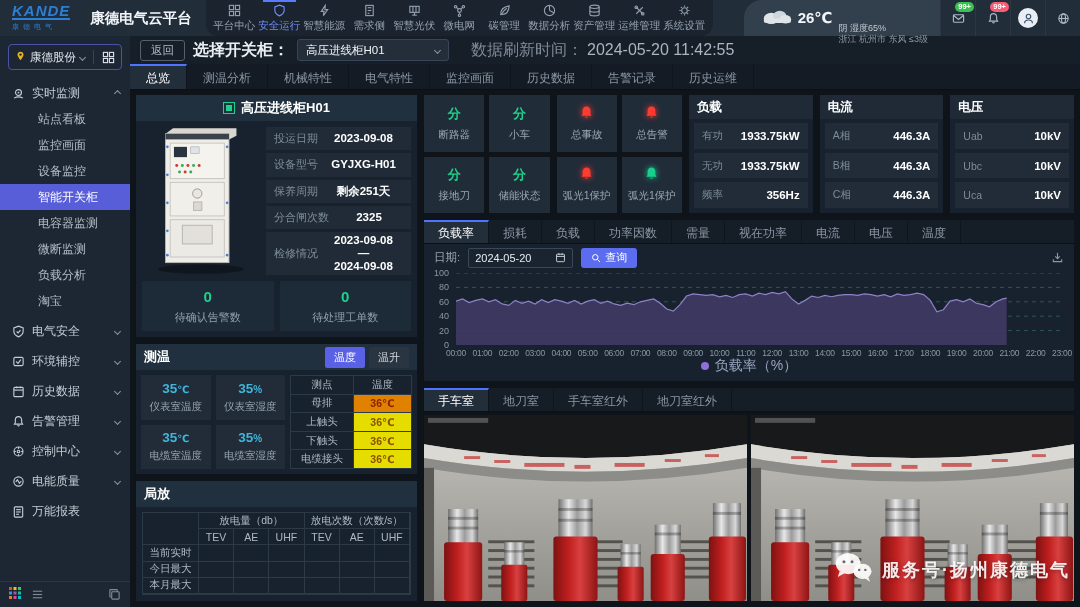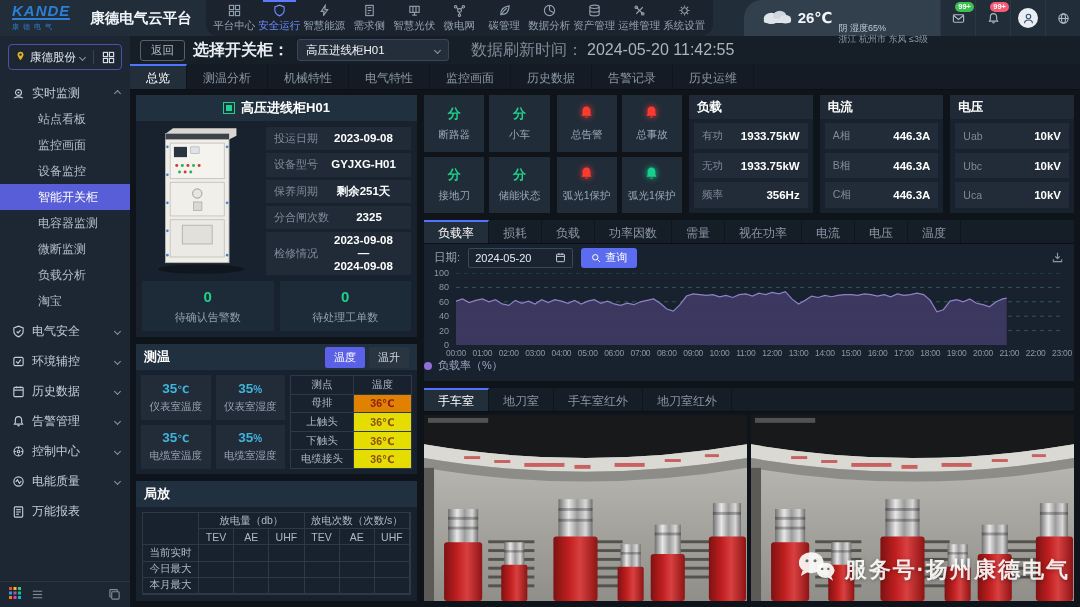--- a/index.html
+++ b/index.html
@@ -115,27 +115,27 @@
   .date-box{display:flex;align-items:center;gap:14px;background:#1a2430;border:1px solid #3a4757;border-radius:2px;padding:0 6px;height:20px;}
   .date-box input{background:transparent;border:none;outline:none;color:#e6ecf2;width:66px;font-size:11px;font-family:inherit;}
   .q-btn{background:#5b6cf0;color:#fff;height:20px;padding:0 10px;border-radius:3px;display:flex;align-items:center;gap:4px;font-size:11px;cursor:pointer;border:none;}
   .dl{margin-left:auto;color:#8a97a5;cursor:pointer;}
   .chart-plot{position:relative;margin:2px 12px 0 32px;height:72px;}
   .chart-plot svg{position:absolute;inset:0;width:100%;height:100%;}
   .chart-ylabels{position:absolute;left:-28px;top:0;bottom:0;width:24px;}
   .ylab{position:absolute;right:3px;transform:translateY(50%);font-size:9px;color:#8a97a5;line-height:9px;}
   .chart-xlabels{position:relative;margin:3px 12px 0 32px;height:10px;}
   .xlab{position:absolute;transform:translateX(-50%);font-size:8.5px;color:#8a97a5;white-space:nowrap;letter-spacing:-0.3px;}
-  .legend{height:15px;display:flex;align-items:center;justify-content:flex-start;gap:6px;color:#9aa4c0;font-size:11px;flex:0 0 auto;}
+  .legend{height:15px;display:flex;align-items:center;justify-content:center;gap:6px;color:#9aa4c0;font-size:14px;flex:0 0 auto;}
   .ldot{width:8px;height:8px;border-radius:50%;background:#8f6fd8;}
   .p-cam{flex:1;background:transparent;}
   .cam-frames{flex:1;display:flex;gap:4px;padding:3px 0 0 0;position:relative;min-height:0;}
   .cam-frame{flex:1;position:relative;overflow:hidden;background:#9a9892;}
   .cam-frame svg{width:100%;height:100%;display:block;}
-  .watermark{position:absolute;right:4px;bottom:12px;display:flex;align-items:center;gap:10px;color:rgba(255,255,255,.9);font-size:22px;font-weight:bold;letter-spacing:2px;text-shadow:0 1px 4px rgba(0,0,0,.35);pointer-events:none;white-space:nowrap;}
+  .watermark{position:absolute;right:4px;bottom:12px;display:flex;align-items:center;gap:10px;color:rgba(255,255,255,.9);font-size:18px;font-weight:bold;letter-spacing:2px;text-shadow:0 1px 4px rgba(0,0,0,.35);pointer-events:none;white-space:nowrap;}
   .eq-check{width:12px;height:12px;border:1px solid #1ed18c;display:inline-flex;align-items:center;justify-content:center;}
   .eq-check i{width:6px;height:6px;background:#1ed18c;display:block;}
 </style>
 </head>
 <body>
 
 <div class="header">
   <div class="logo">
     <span class="logo-main">KANDE</span>
     <span class="logo-sub">康德电气</span>
@@ -667,28 +667,28 @@
                 <span class="st-state">分</span>
                 <span class="st-lb">储能状态</span>
               </div>
             </div>
           <div class="status-group">
               <div class="st-cell">
                 <span class="st-bell"><svg viewBox="0 0 14 14" style="width:15px;height:15px;fill:#ff3b30;filter:drop-shadow(0 0 3px #ff3b30)">
                     <path d="M7 1.3 C4.7 1.3 3.4 3 3.4 5.3 V8.2 L2.3 10 H11.7 L10.6 8.2 V5.3 C10.6 3 9.3 1.3 7 1.3 Z"></path>
                     <path d="M5.5 11 Q7 12.8 8.5 11 Z"></path>
                   </svg></span>
-                <span class="st-lb">总告警</span>
+                <span class="st-lb">总事故</span>
               </div>
               <div class="st-cell">
                 <span class="st-bell"><svg viewBox="0 0 14 14" style="width:15px;height:15px;fill:#ff3b30;filter:drop-shadow(0 0 3px #ff3b30)">
                     <path d="M7 1.3 C4.7 1.3 3.4 3 3.4 5.3 V8.2 L2.3 10 H11.7 L10.6 8.2 V5.3 C10.6 3 9.3 1.3 7 1.3 Z"></path>
                     <path d="M5.5 11 Q7 12.8 8.5 11 Z"></path>
                   </svg></span>
-                <span class="st-lb">总事故</span>
+                <span class="st-lb">总告警</span>
               </div>
               <div class="st-cell">
                 <span class="st-bell"><svg viewBox="0 0 14 14" style="width:15px;height:15px;fill:#ff3b30;filter:drop-shadow(0 0 3px #ff3b30)">
                     <path d="M7 1.3 C4.7 1.3 3.4 3 3.4 5.3 V8.2 L2.3 10 H11.7 L10.6 8.2 V5.3 C10.6 3 9.3 1.3 7 1.3 Z"></path>
                     <path d="M5.5 11 Q7 12.8 8.5 11 Z"></path>
                   </svg></span>
                 <span class="st-lb">弧光1保护</span>
               </div>
               <div class="st-cell">
                 <span class="st-bell"><svg viewBox="0 0 14 14" style="width:15px;height:15px;fill:#17d08b;filter:drop-shadow(0 0 3px #17d08b)">

